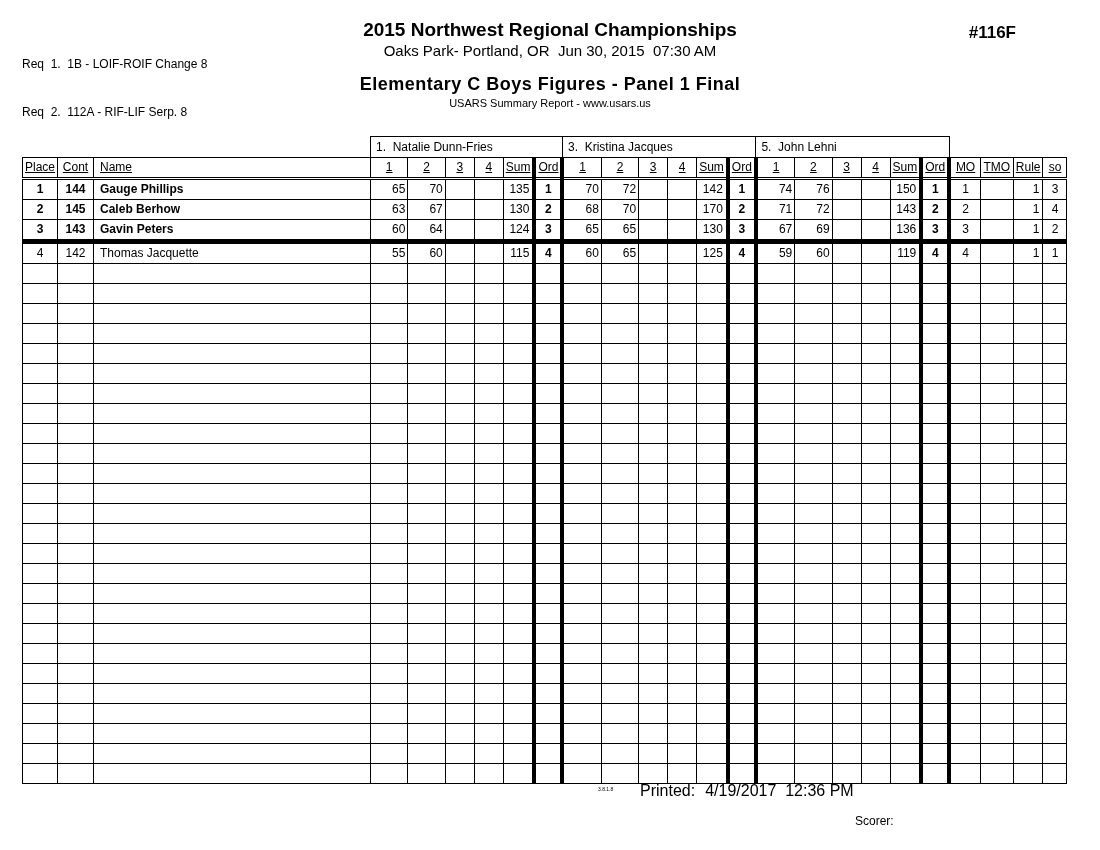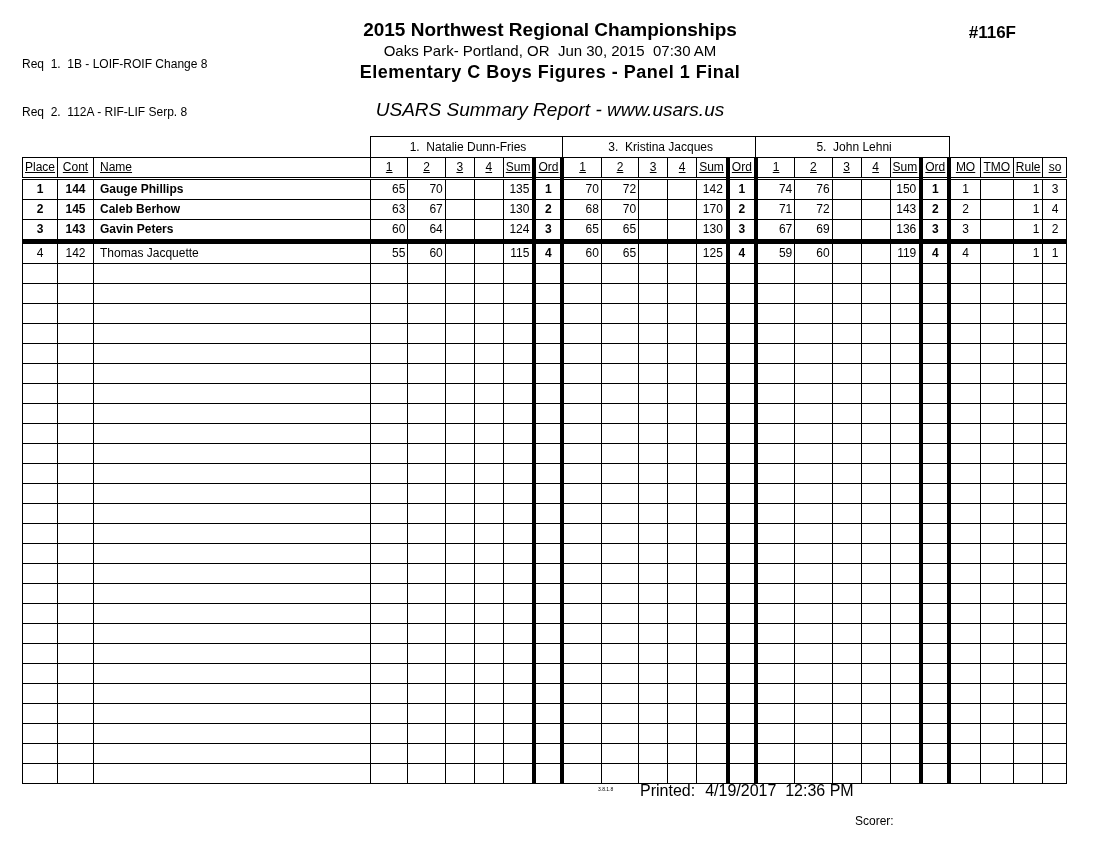--- a/index.html
+++ b/index.html
@@ -4,30 +4,30 @@
 <style>
   html,body{margin:0;padding:0;background:#fff;color:#000;
     font-family:"Liberation Sans",sans-serif;}
   .page{position:relative;width:1100px;height:850px;background:#fff;overflow:hidden;}
 
   
   .req{position:absolute;left:22px;top:24px;font-size:12px;line-height:16px;white-space:pre;}
   .center-head{position:absolute;left:0;right:0;top:19px;text-align:center;}
   .t1{font-size:19px;font-weight:bold;}
   .t2{font-size:15px;margin-top:1px;white-space:pre;}
-  .t3{font-size:18px;font-weight:bold;margin-top:3px;letter-spacing:.5px;}
-  .t4{font-size:19px;margin-top:16px;font-style:italic;}
+  .t3{font-size:18px;font-weight:bold;margin-top:15px;letter-spacing:.5px;}
+  .t4{font-size:11px;margin-top:2px;}
   .evtnum{position:absolute;right:84px;top:23px;font-size:17px;font-weight:bold;}
 
   
   table{position:absolute;left:22px;top:136px;border-collapse:collapse;
     table-layout:fixed;font-size:12px;}
   td{border:1px solid #000;height:19px;line-height:19px;padding:0 2px;
     overflow:hidden;white-space:pre;}
-  .judge-row td{height:20px;text-align:center;}
+  .judge-row td{height:20px;}
   .nob{border:none;background:#fff;}
   .jbox{text-align:left;padding-left:5px;font-size:12px;}
   .head-row td{border-bottom:3px double #000;text-decoration:underline;}
   .c{text-align:center;}
   .l{text-align:left;padding-left:6px;}
   .r{text-align:right;padding-right:3px;}
   .sc{text-align:left;padding-left:21px;}
   .b{font-weight:bold;}
   .ord{border-left:4px solid #000;border-right:4px solid #000;}
   .cut td{border-bottom:5px solid #000;}

